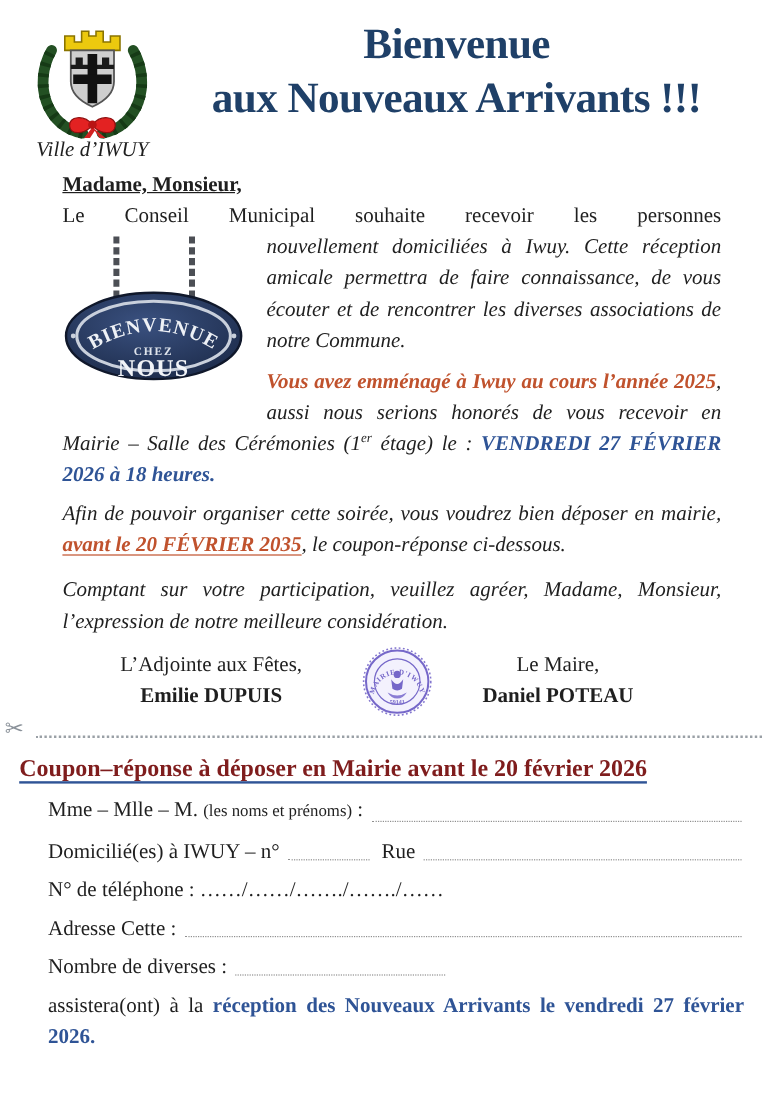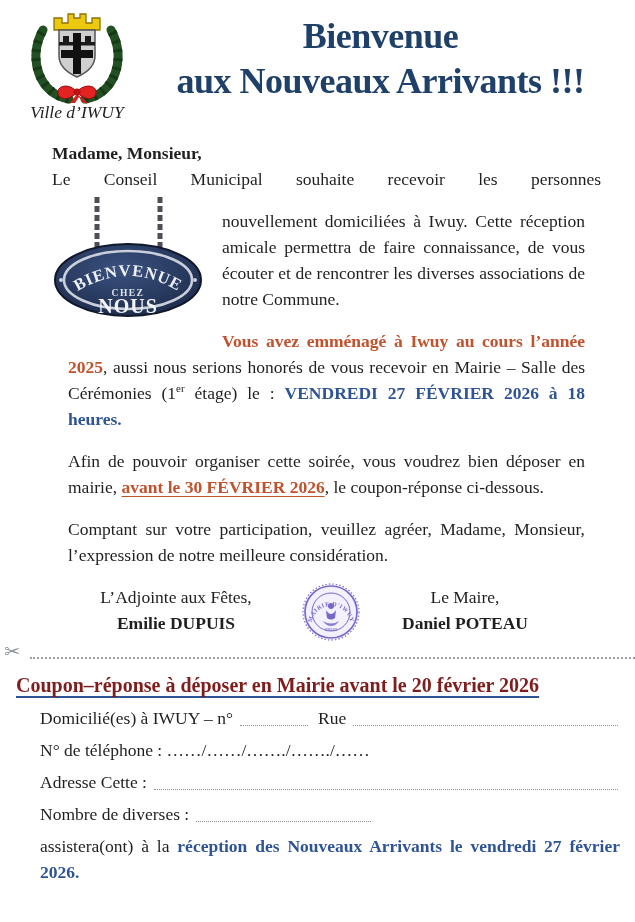--- a/index.html
+++ b/index.html
@@ -4,35 +4,35 @@
 <style>
   html,body { margin:0; padding:0; background:#ffffff; }
   .page {
     position:relative; width:635px; height:922px; overflow:hidden;
     font-family:"Liberation Serif","DejaVu Serif",serif;
     color:#1f1f1f; background:#ffffff;
   }
 
   
   .header { position:relative; height:136px; }
-  .logo { position:absolute; left:14px; top:0; width:126px; text-align:center; }
+  .logo { position:absolute; left:14px; top:12px; width:126px; text-align:center; }
   .logo svg { display:block; margin:0 auto; }
   .logo-caption { font-style:italic; font-size:17.5px; white-space:nowrap; margin-top:-2px; }
   .title {
     padding:14px 24px 0 150px; text-align:center;
     color:#1F4068; font-weight:bold; font-size:36px; line-height:45px;
     letter-spacing:-0.5px;
   }
 
   
   .letter { margin:0 34px 0 52px; font-size:17.5px; line-height:26px; text-align:justify; }
-  .salutation { font-weight:bold; margin:4px 0 0; }
+  .salutation { font-weight:bold; margin:4px 0 0;text-decoration:underline; }
   .line-full { margin:0; text-align:justify; text-align-last:justify; }
   .sign-float { float:left; width:152px; height:122px; margin:3px 18px 24px 0; }
-  .para { margin:16px; }
+  .para { margin:0;font-style:italic; }
   .mt8 { margin-top:8px; } .mt6 { margin-top:6px; } .mt12 { margin-top:12px; }
   .b { font-weight:bold; }
   .orange { color:#C0522D; }
   .blue { color:#2F5496; }
   .u-orange { color:#C0522D; font-weight:bold; text-decoration:underline; text-decoration-color:#C0522D; text-underline-offset:3px; }
   sup.sm { font-size:11px; line-height:0; }
 
   .sig-row { display:flex; margin-top:10px; text-align:center; }
   .sig-left { width:248px; }
   .sig-right { margin-left:40px; }
@@ -122,21 +122,21 @@
         </text>
         <text x="76" y="101" font-family="Liberation Serif, serif" font-size="9.5" font-weight="bold" fill="#dfe4ec" letter-spacing="1.5" text-anchor="middle">CHEZ</text>
         <text x="76" y="118" font-family="Liberation Serif, serif" font-size="20" font-weight="bold" fill="#f2f4f8" letter-spacing="1" text-anchor="middle">NOUS</text>
       </svg>
     </div>
 
     <p class="para">nouvellement domiciliées à Iwuy. Cette réception amicale permettra de faire connaissance, de vous écouter et de rencontrer les diverses associations de notre Commune.</p>
 
     <p class="para mt8"><span class="b orange">Vous avez emménagé à Iwuy au cours l’année 2025</span><span>, aussi nous serions honorés de vous recevoir en Mairie – Salle des Cérémonies (1</span><sup class="sm">er</sup><span> étage) le : </span><span class="b blue">VENDREDI 27 FÉVRIER 2026 à 18 heures.</span></p>
 
-    <p class="para mt6"><span>Afin de pouvoir organiser cette soirée, vous voudrez bien déposer en mairie, </span><span class="u-orange">avant le 30 FÉVRIER 2026</span><span>, le coupon-réponse ci-dessous.</span></p>
+    <p class="para mt6"><span>Afin de pouvoir organiser cette soirée, vous voudrez bien déposer en mairie, </span><span class="u-orange">avant le 20 FÉVRIER 2035</span><span>, le coupon-réponse ci-dessous.</span></p>
 
     <p class="para mt12">Comptant sur votre participation, veuillez agréer, Madame, Monsieur, l’expression de notre meilleure considération.</p>
 
     <div class="sig-row">
       <div class="sig-left">
         <div>L’Adjointe aux Fêtes,</div>
         <div class="sig-name">Emilie DUPUIS</div>
       </div>
       <svg class="seal" viewBox="0 0 62 64">
         <defs>
@@ -163,20 +163,26 @@
 
   <div class="cutline">
     <span class="scissors">✂</span>
     <div class="dots"></div>
   </div>
 
   <div class="coupon-heading">Coupon–réponse à déposer en Mairie avant le 20 février 2026</div>
 
   <div class="form">
     <div class="frow">
+      <span class="nowrap">Mme – Mlle – M. </span>
+      <span class="small nowrap">(les noms et prénoms)</span>
+      <span class="nowrap"> :</span>
+      <span class="dotline"></span>
+    </div>
+    <div class="frow">
       <span class="nowrap">Domicilié(es) à IWUY – n°</span>
       <span class="dotline short"></span>
       <span class="nowrap" style="margin-left:8px">Rue</span>
       <span class="dotline"></span>
     </div>
     <div class="frow">
       <span class="nowrap">N° de téléphone : ……/……/……./……./……</span>
     </div>
     <div class="frow">
       <span class="nowrap">Adresse Cette :</span>

